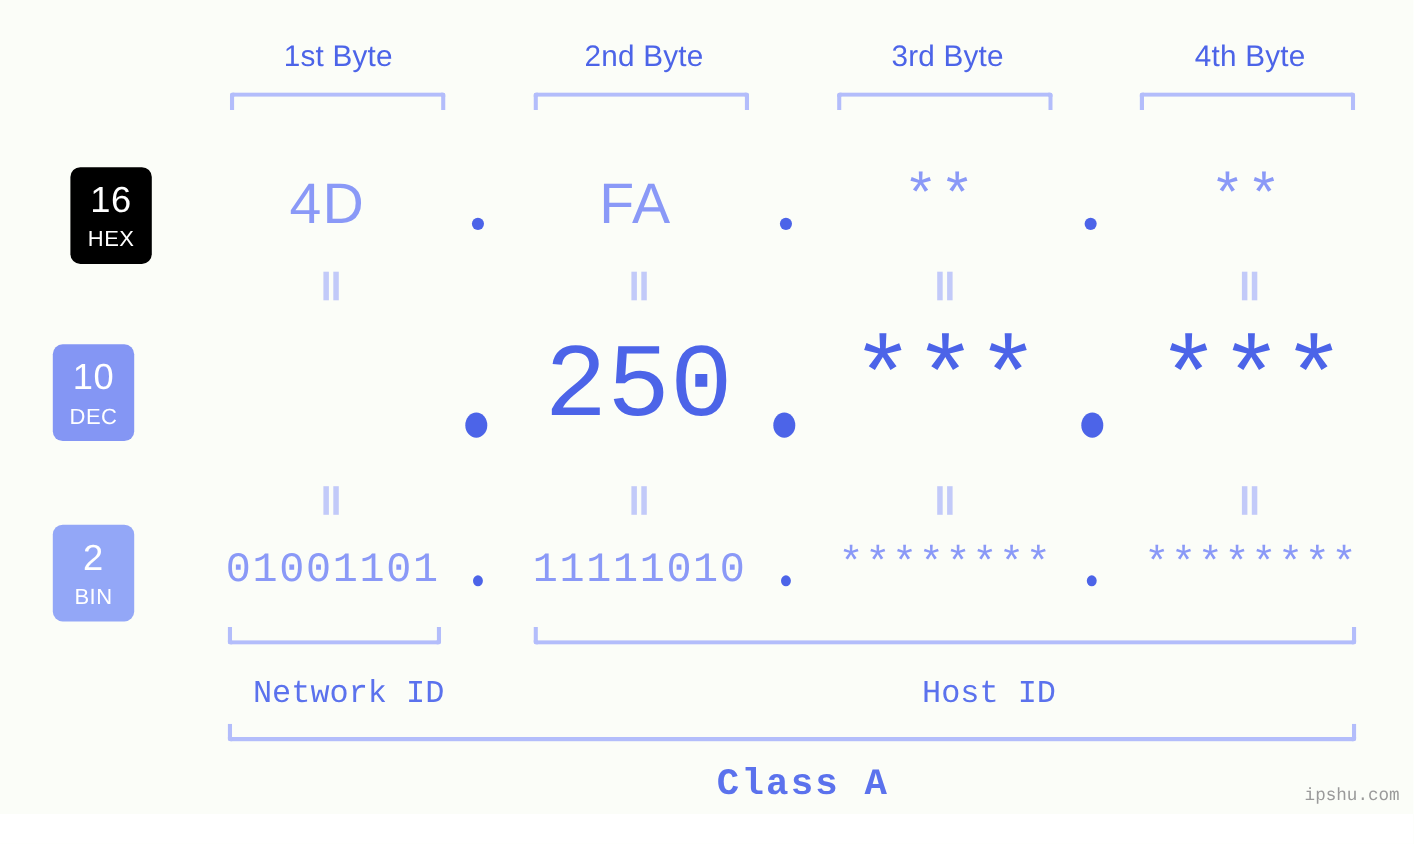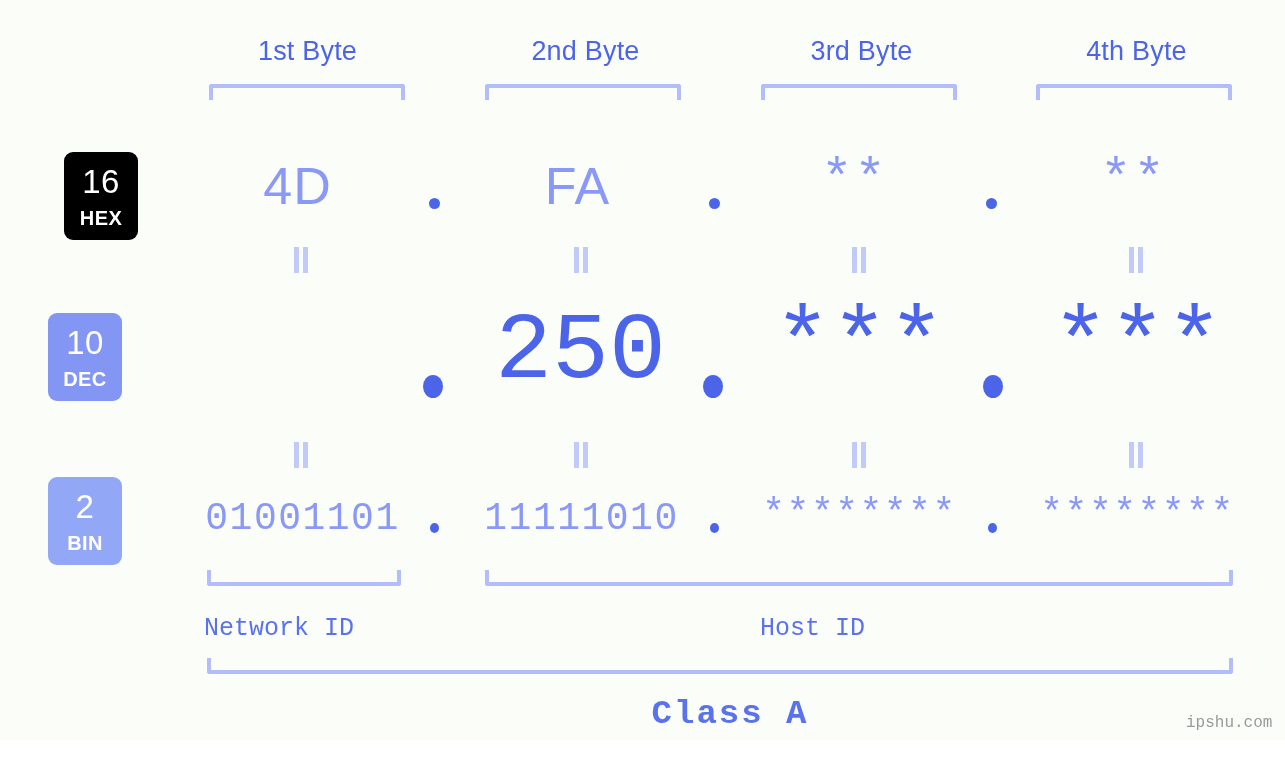--- a/index.html
+++ b/index.html
@@ -63,21 +63,21 @@
     font-family: "Liberation Sans", sans-serif;
     line-height: 1;
   }
   .badge .num {
     font-size: 33px;
     font-weight: 400;
     letter-spacing: 0.5px;
   }
   .badge .name {
     font-size: 20px;
-    font-weight: 700;
+    font-weight: 400;
     margin-top: 10px;
     letter-spacing: 0.4px;
   }
 
   
   .cell {
     position: absolute;
     text-align: center;
     white-space: nowrap;
     line-height: 1;
@@ -126,24 +126,24 @@
     height: 26px;
     background: #c2caf9;
     display: block;
   }
   .eqmark i:first-child { left: 1px; }
   .eqmark i:last-child  { left: 10px; }
 
   
   .id-label {
     position: absolute;
-    text-align: left;
+    text-align: right;
     color: #5b72ed;
     font-family: "Liberation Mono", monospace;
-    font-size: 25px;
+    font-size: 29px;
     white-space: nowrap;
   }
   .class-label {
     position: absolute;
     text-align: center;
     color: #5b72ed;
     font-family: "Liberation Mono", monospace;
     font-size: 34px;
     letter-spacing: 2px;
     white-space: nowrap;

